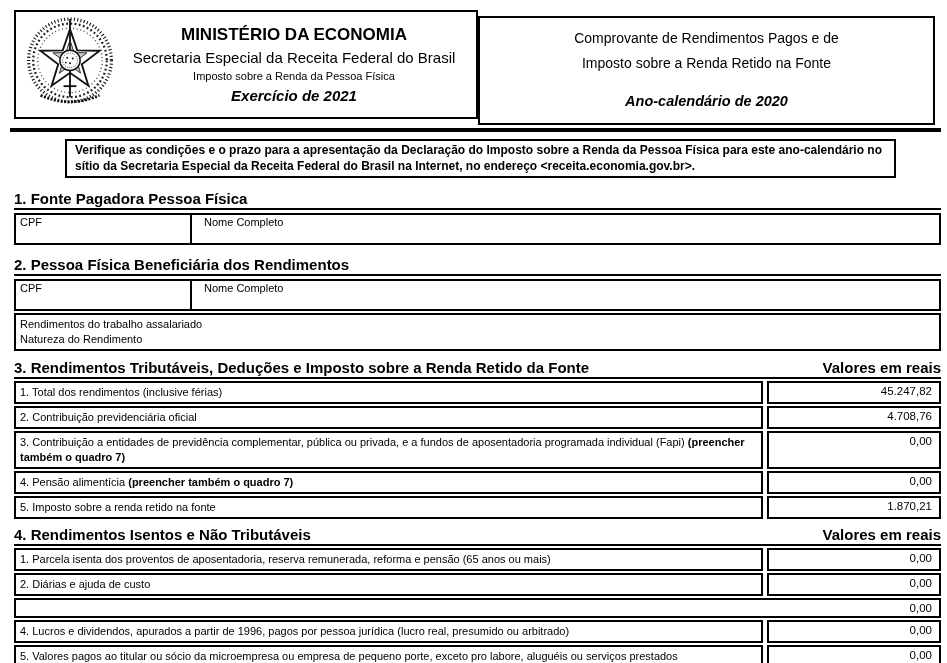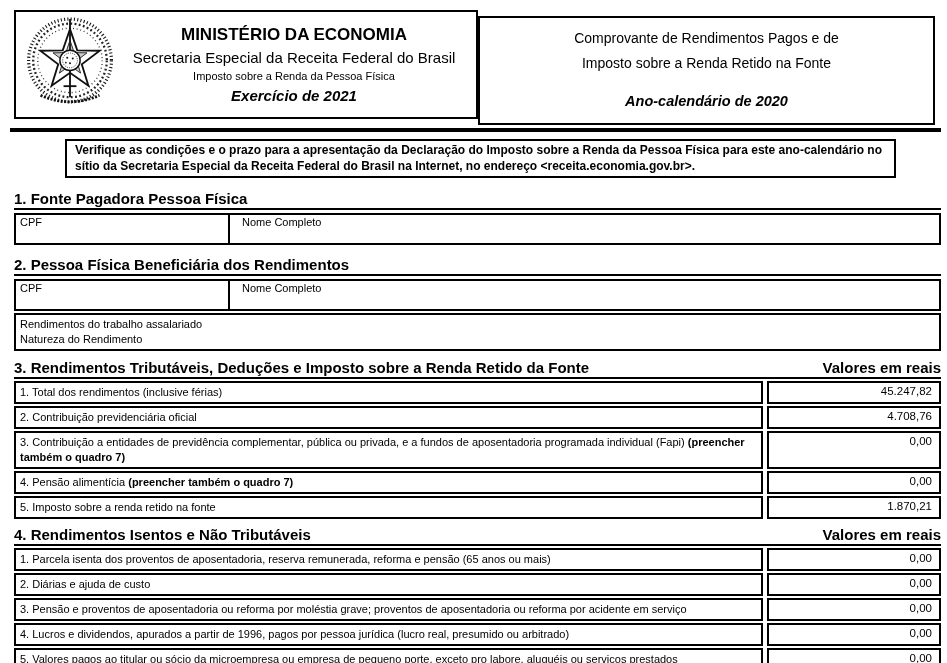--- a/index.html
+++ b/index.html
@@ -36,21 +36,21 @@
     display:flex; justify-content:space-between; align-items:flex-end;
     font-size:15px; font-weight:bold;
     border-bottom:2px solid #000; padding-bottom:1px;
   }
   .mt1 { margin-top:12px; }
   .mt2 { margin-top:11px; }
   .mt3 { margin-top:8px; }
   .mt4 { margin-top:7px; }
   
   .person-table { display:flex; border:2px solid #000; height:32px; margin-top:3px; }
-  .cell-cpf { width:214px; border-right:2px solid #000; padding:1px 4px; }
+  .cell-cpf { width:176px; border-right:2px solid #000; padding:1px 4px; }
   .cell-name { flex:1; padding:1px 12px; }
   .cell-label { font-size:11px; }
   .cell-value { font-size:11px; }
   .nature-box { border:2px solid #000; margin-top:2px; padding:2px 4px; font-size:11px; line-height:15px; min-height:33px; }
   
   .vrow { display:flex; gap:4px; margin-top:2px; }
   .vrow-desc {
     width:749px; flex:0 0 749px; border:2px solid #000;
     padding:2px 4px; font-size:11px; line-height:15px;
   }
@@ -170,21 +170,20 @@
 
   <div class="vrow">
     <div class="vrow-desc">1. Parcela isenta dos proventos de aposentadoria, reserva remunerada, reforma e pensão (65 anos ou mais)</div>
     <div class="vrow-val">0,00</div>
   </div>
   <div class="vrow">
     <div class="vrow-desc">2. Diárias e ajuda de custo</div>
     <div class="vrow-val">0,00</div>
   </div>
   <div class="vrow">
-    <div class="vrow-desc">3. Pensão e proventos de aposentadoria ou reforma por moléstia grave; proventos de aposentadoria ou reforma por acidente em serviço</div>
     <div class="vrow-val">0,00</div>
   </div>
   <div class="vrow">
     <div class="vrow-desc">4. Lucros e dividendos, apurados a partir de 1996, pagos por pessoa jurídica (lucro real, presumido ou arbitrado)</div>
     <div class="vrow-val">0,00</div>
   </div>
   <div class="vrow">
     <div class="vrow-desc">5. Valores pagos ao titular ou sócio da microempresa ou empresa de pequeno porte, exceto pro labore, aluguéis ou serviços prestados</div>
     <div class="vrow-val">0,00</div>
   </div>

